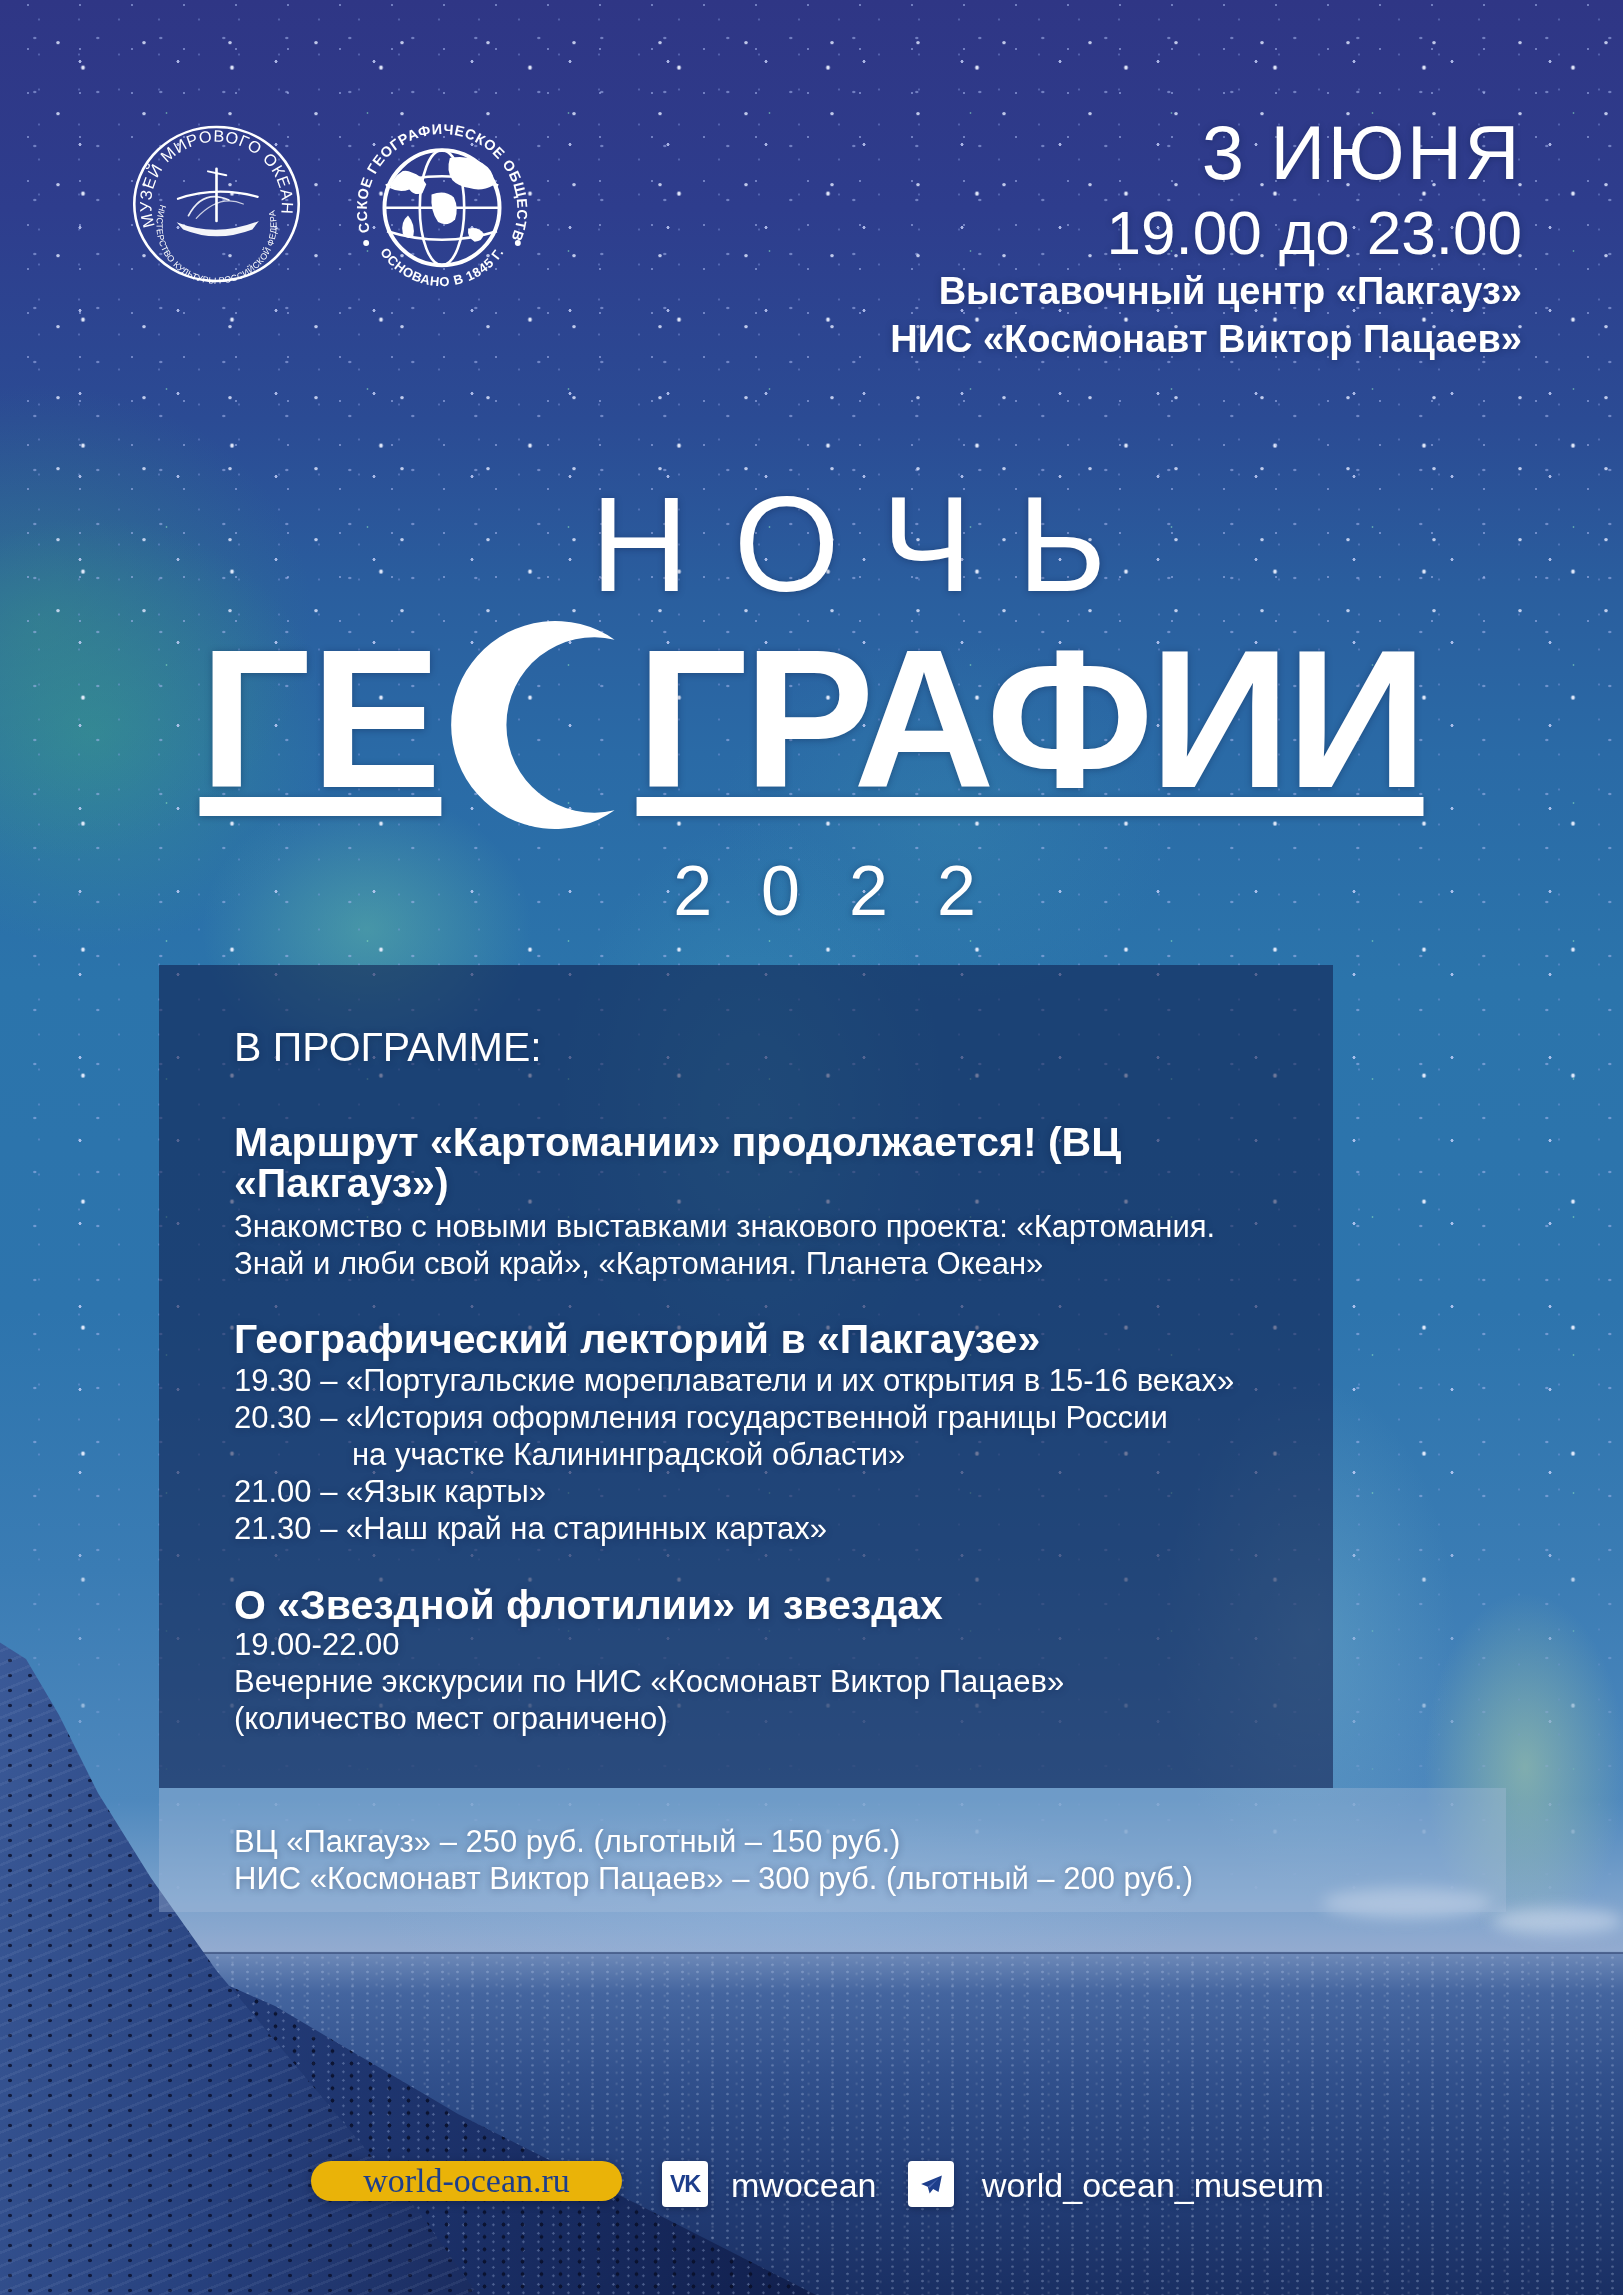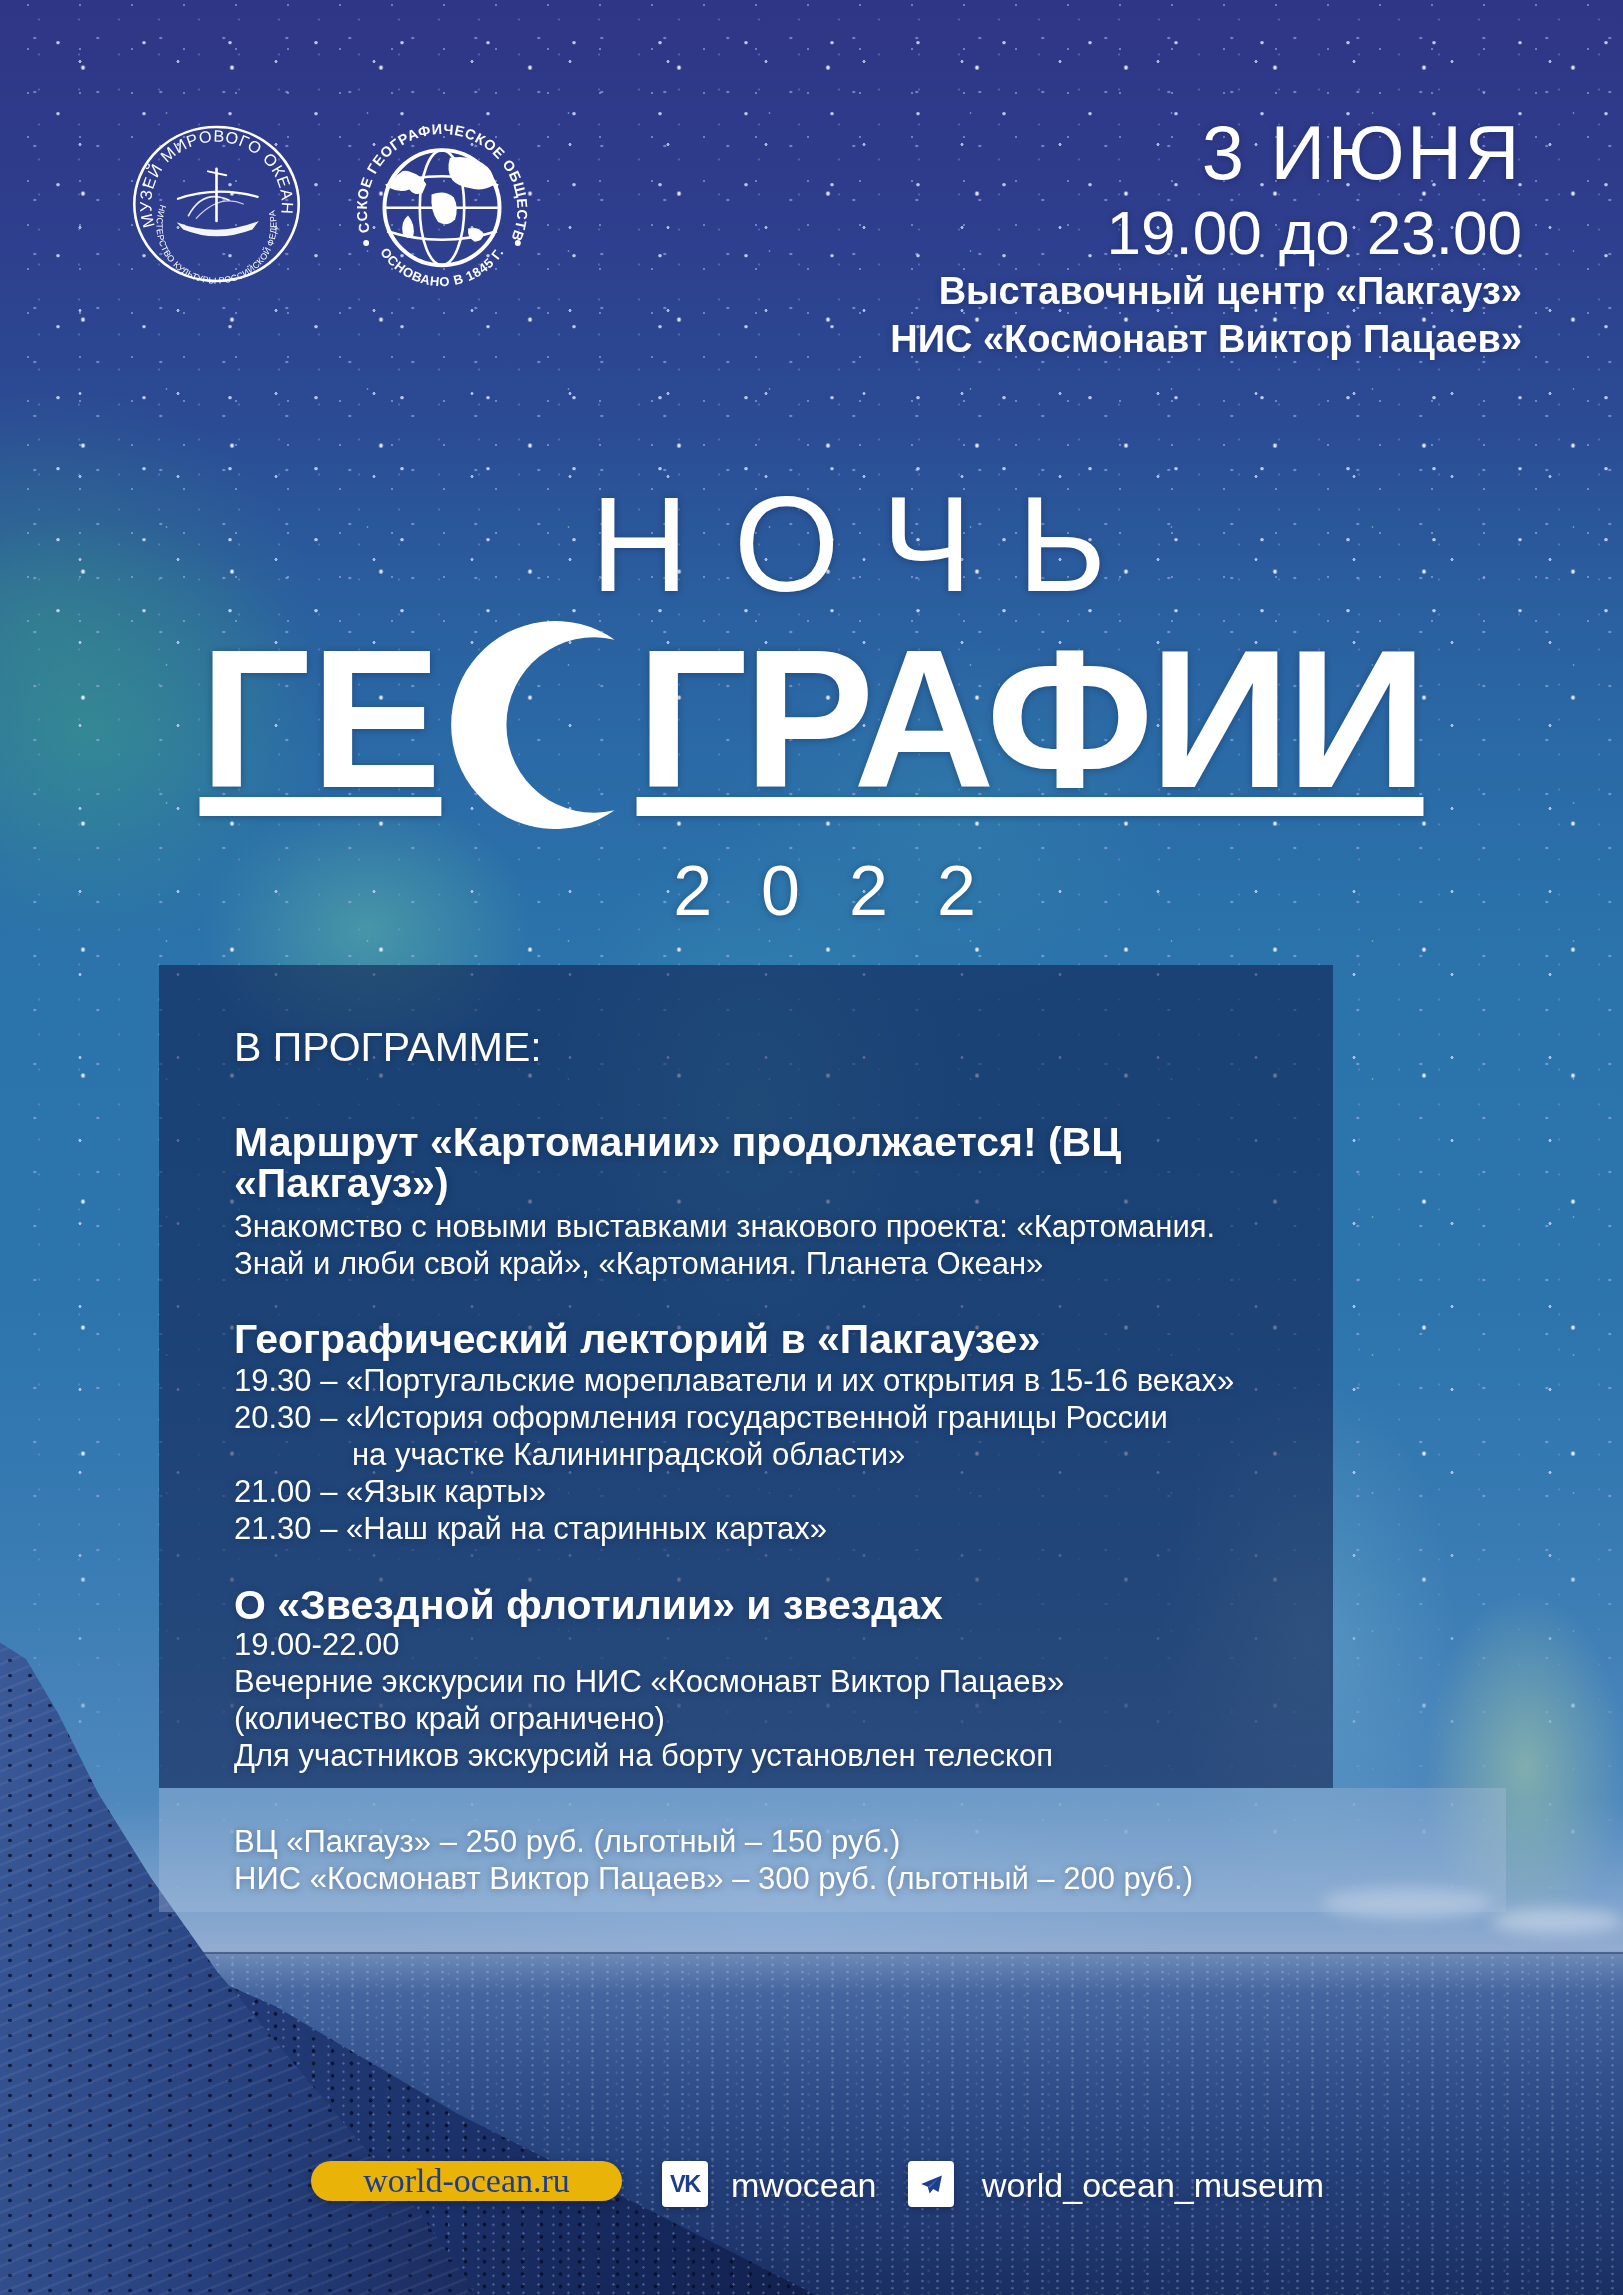--- a/index.html
+++ b/index.html
@@ -193,22 +193,21 @@
   <div class="blk-title soft mt-h2">Географический лекторий в «Пакгаузе»</div>
   <div class="blk-line soft mt-s1">19.30 – «Португальские мореплаватели и их открытия в 15-16 веках»</div>
   <div class="blk-line soft">20.30 – «История оформления государственной границы России</div>
   <div class="blk-line soft indent">на участке Калининградской области»</div>
   <div class="blk-line soft">21.00 – «Язык карты»</div>
   <div class="blk-line soft">21.30 – «Наш край на старинных картах»</div>
 
   <div class="blk-title soft mt-h3">О «Звездной флотилии» и звездах</div>
   <div class="blk-line soft mt-t1">19.00-22.00</div>
   <div class="blk-line soft">Вечерние экскурсии по НИС «Космонавт Виктор Пацаев»</div>
-  <div class="blk-line soft">(количество край ограничено)</div>
-  <div class="blk-line soft">Для участников экскурсий на борту установлен телескоп</div>
+  <div class="blk-line soft">(количество мест ограничено)</div>
 </div>
 
 <div class="abs price-band">
   <div class="price-line soft">ВЦ «Пакгауз» – 250 руб. (льготный – 150 руб.)</div>
   <div class="price-line soft">НИС «Космонавт Виктор Пацаев» – 300 руб. (льготный – 200 руб.)</div>
 </div>
 
 <div class="abs pill">
   <span>world-ocean.ru</span>
 </div>

